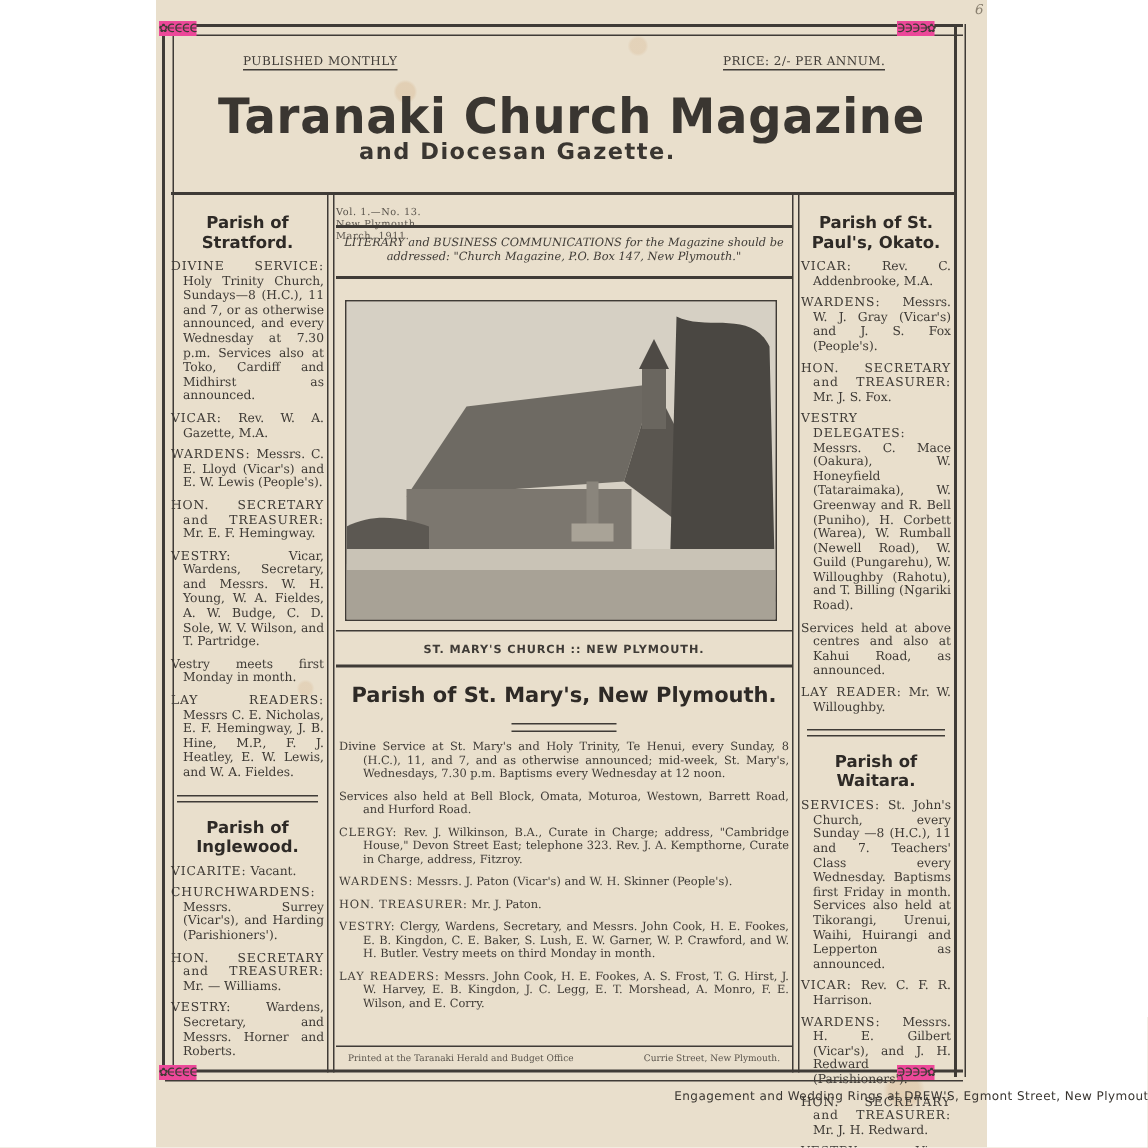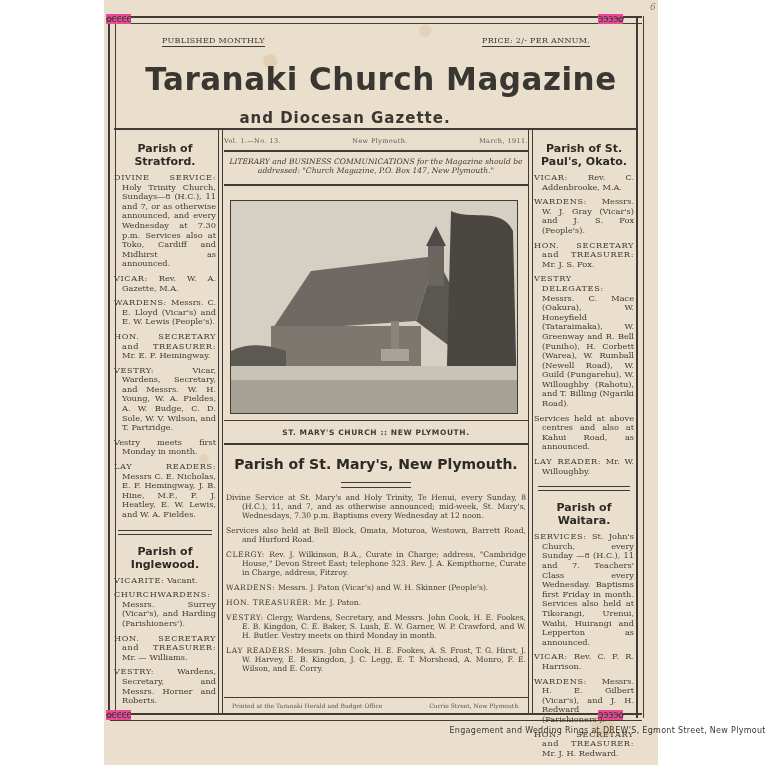--- a/index.html
+++ b/index.html
@@ -11,29 +11,29 @@
       radial-gradient(circle at 90% 95%, rgba(205,160,110,0.25) 0 10px, transparent 14px),
       radial-gradient(circle at 18% 60%, rgba(205,160,110,0.2) 0 4px, transparent 6px);
     pointer-events:none; }
   .frame-top { position:absolute; left:6px; right:16px; top:16px; height:5px; border-top:2px solid #3f3b36; border-bottom:1px solid #3f3b36; }
   .frame-bot { position:absolute; left:6px; right:16px; top:713px; height:5px; border-top:2px solid #3f3b36; border-bottom:1px solid #3f3b36; }
   .frame-left { position:absolute; left:4px; top:16px; width:5px; height:702px; border-left:2px solid #3f3b36; border-right:1px solid #3f3b36; }
   .frame-right { position:absolute; left:532px; top:16px; width:5px; height:702px; border-left:2px solid #3f3b36; border-right:1px solid #3f3b36; }
   .orn { position:absolute; font-size:10px; letter-spacing:-1px; color:#3f3b36; background:#ec4899; line-height:10px; font-family:"DejaVu Sans Mono", monospace; }
   .pubmeta { position:absolute; top:36px; font-size:8px; letter-spacing:0.3px; border-bottom:1px solid #3f3b36; padding-bottom:1px; }
   .title { position:absolute; left:0; width:554px; top:60px; text-align:center; font-family:"DejaVu Sans", sans-serif; font-weight:bold; font-size:31px; letter-spacing:0.5px; color:#3a3631; transform:scaleY(1.05); }
-  .subtitle { position:absolute; left:0; width:482px; top:109px; text-align:center; font-family:"DejaVu Sans", sans-serif; font-weight:bold; font-size:15px; letter-spacing:1px; color:#3a3631; }
+  .subtitle { position:absolute; left:0; width:482px; top:92px; text-align:center; font-family:"DejaVu Sans", sans-serif; font-weight:bold; font-size:15px; letter-spacing:1px; color:#3a3631; }
   .hrule { position:absolute; left:10px; width:522px; border-top:1px solid #3f3b36; }
   .col { position:absolute; font-size:8.2px; line-height:9.6px; text-align:justify; }
   .col p { margin:0 0 5px 0; padding-left:8px; text-indent:-8px; }
   .col h2 { margin:6px 0 5px 0; font-family:"DejaVu Sans", sans-serif; font-weight:bold; font-size:11px; text-align:center; line-height:13px; color:#2e2a26; }
   .colrule-v { position:absolute; width:3px; border-left:1px solid #3f3b36; border-right:1px solid #3f3b36; }
   .lbl { letter-spacing:0.6px; }
   .dbl { height:3px; border-top:1px solid #3f3b36; border-bottom:1px solid #3f3b36; margin:10px 4px; }
-  .volline { position:absolute; top:137px; left:120px; width:304px; font-size:6.5px; letter-spacing:0.4px; display:flex; justify-content:space-between; color:#5a544c; }
+  .volline { position:absolute; top:137px; left:120px; width:304px; font-size:6.5px; letter-spacing:0.4px; display:flex; justify-content:space-between; color:#5a544c;flex-direction:column; }
   .notice { position:absolute; top:157px; left:124px; width:296px; font-size:7.6px; line-height:9px; text-align:center;font-style:italic; }
   .photo { position:absolute; left:126px; top:200px; width:286px; height:212px; border:1px solid #3f3b36; background:linear-gradient(#d8d2c6 0%, #cfc9bc 45%, #8d887e 60%, #6f6a62 75%, #bdb6a8 88%, #9e988d 100%); overflow:hidden; }
   .caption { position:absolute; left:120px; width:304px; top:428px; text-align:center; font-family:"DejaVu Sans", sans-serif; font-weight:bold; font-size:7.5px; letter-spacing:0.6px; }
   .mainhead { position:absolute; left:120px; width:304px; top:456px; text-align:center; font-family:"DejaVu Sans", sans-serif; font-weight:bold; font-size:14px; color:#2e2a26; }
   .flourish { position:absolute; left:237px; top:482px; width:70px; height:4px; border-top:1px solid #3f3b36; border-bottom:1px solid #3f3b36; }
   .maintext { position:absolute; left:122px; width:300px; top:494px; font-size:7.6px; line-height:8.8px; text-align:justify; }
   .maintext p { margin:0 0 6.5px 0; padding-left:16px; text-indent:-16px; }
   .printer { position:absolute; left:120px; width:304px; top:702px; font-size:6px; display:flex; justify-content:space-between; padding:0 8px; box-sizing:border-box; color:#5a544c; }
   .footer-ad { position:absolute; left:0; width:670px; top:726px; text-align:right; font-family:"DejaVu Sans", sans-serif; font-size:8px; letter-spacing:0.3px; color:#3a3631; }
   .pagenum { position:absolute; left:546px; top:2px; font-size:9px; color:#8a8070; font-style:italic; }

